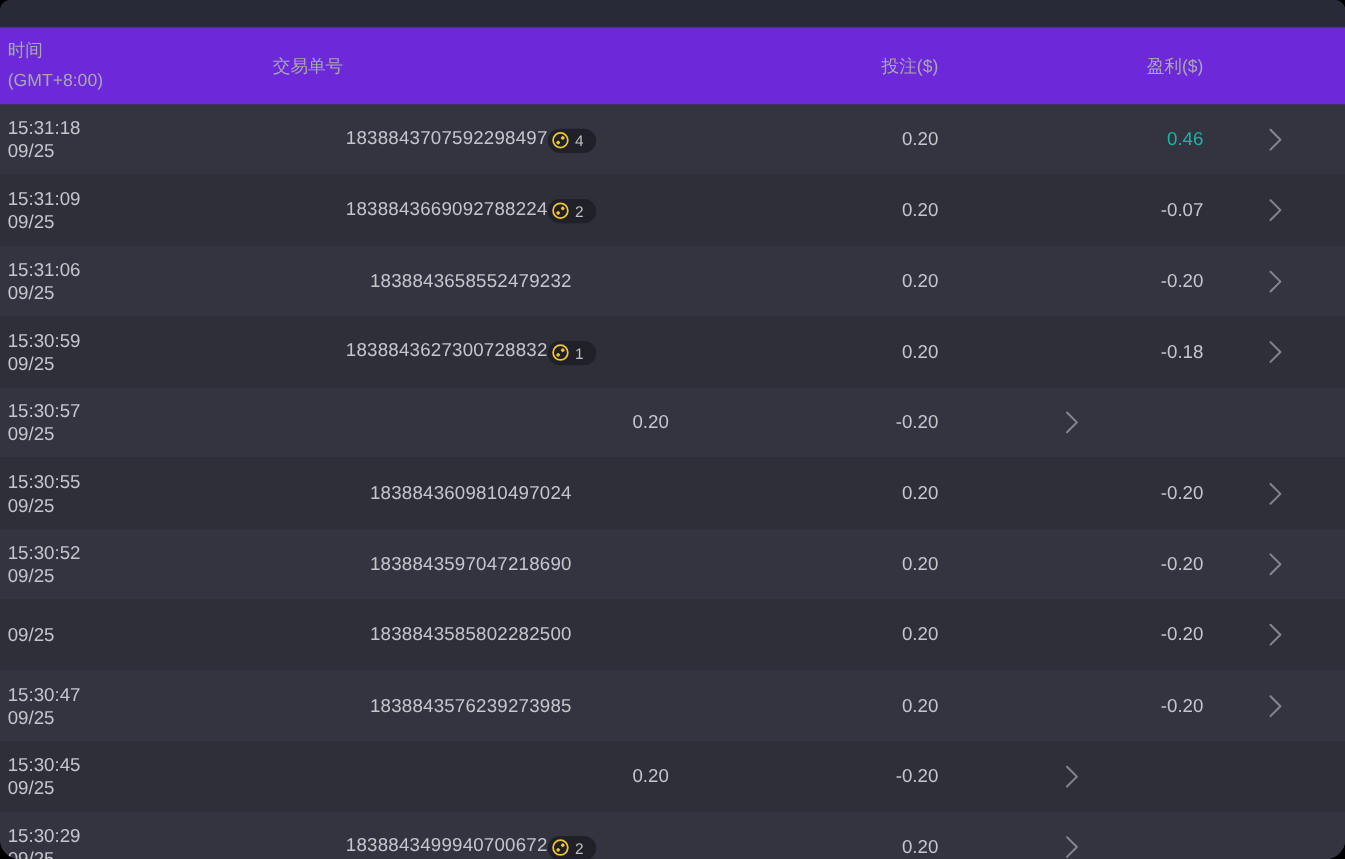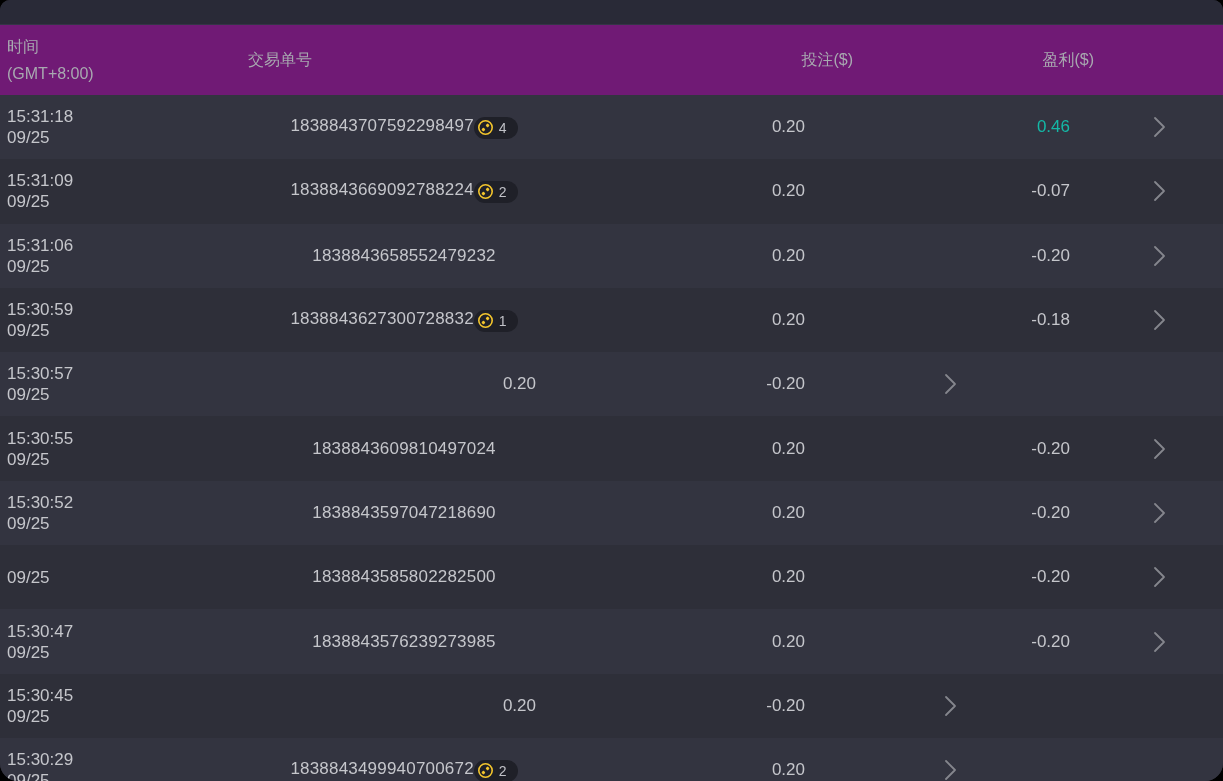--- a/index.html
+++ b/index.html
@@ -1,24 +1,24 @@
 <!DOCTYPE html>
 <html><head>
 <meta charset="utf-8">
 <style>
   html,body{margin:0;padding:0;background:#000;width:1223px;height:781px;overflow:hidden;
     font-family:"Liberation Sans","DejaVu Sans",sans-serif;}
   .panel{position:relative;width:1223px;height:781px;background:#2e2f39;
     border-radius:10px 10px 18px 18px;overflow:hidden;}
   .titlebar{height:24px;background:#292a37;border-bottom:1px solid #343546;}
   .grid{display:grid;grid-template-columns:248px 1fr 245px 241px 129px;align-items:center;}
-  .thead{height:70px;background:#701a75;color:#a8a9b0;font-size:16px;}
+  .thead{height:70px;background:#6d28d9;color:#a8a9b0;font-size:16px;}
   .th-time{padding-left:7px;line-height:27px;font-size:16px;}
   .th-num{text-align:right;}
-  .row{height:64.3px;color:#c5c6cb;font-size:17px;cursor:pointer;gap:24px;}
+  .row{height:64.3px;color:#c5c6cb;font-size:17px;cursor:pointer;}
   .row:nth-child(odd){background:#333440;}
   .row:nth-child(even){background:#2e2f39;}
   .col-time{padding-left:7px;line-height:21px;}
   .col-order{display:flex;flex-direction:row;justify-content:center;align-items:flex-start;}
   .order-num{line-height:20px;letter-spacing:.2px;}
   .badge{display:inline-flex;align-items:center;gap:5px;background:#1f2028;border-radius:11px;
     height:22px;padding:0 11px 0 3px;margin-top:1px;font-size:14px;color:#c0c1c7;}
   .badge svg{display:block;}
   .col-bet,.col-profit{text-align:right;}
   .col-profit.highlight{color:#14b8a6;}

